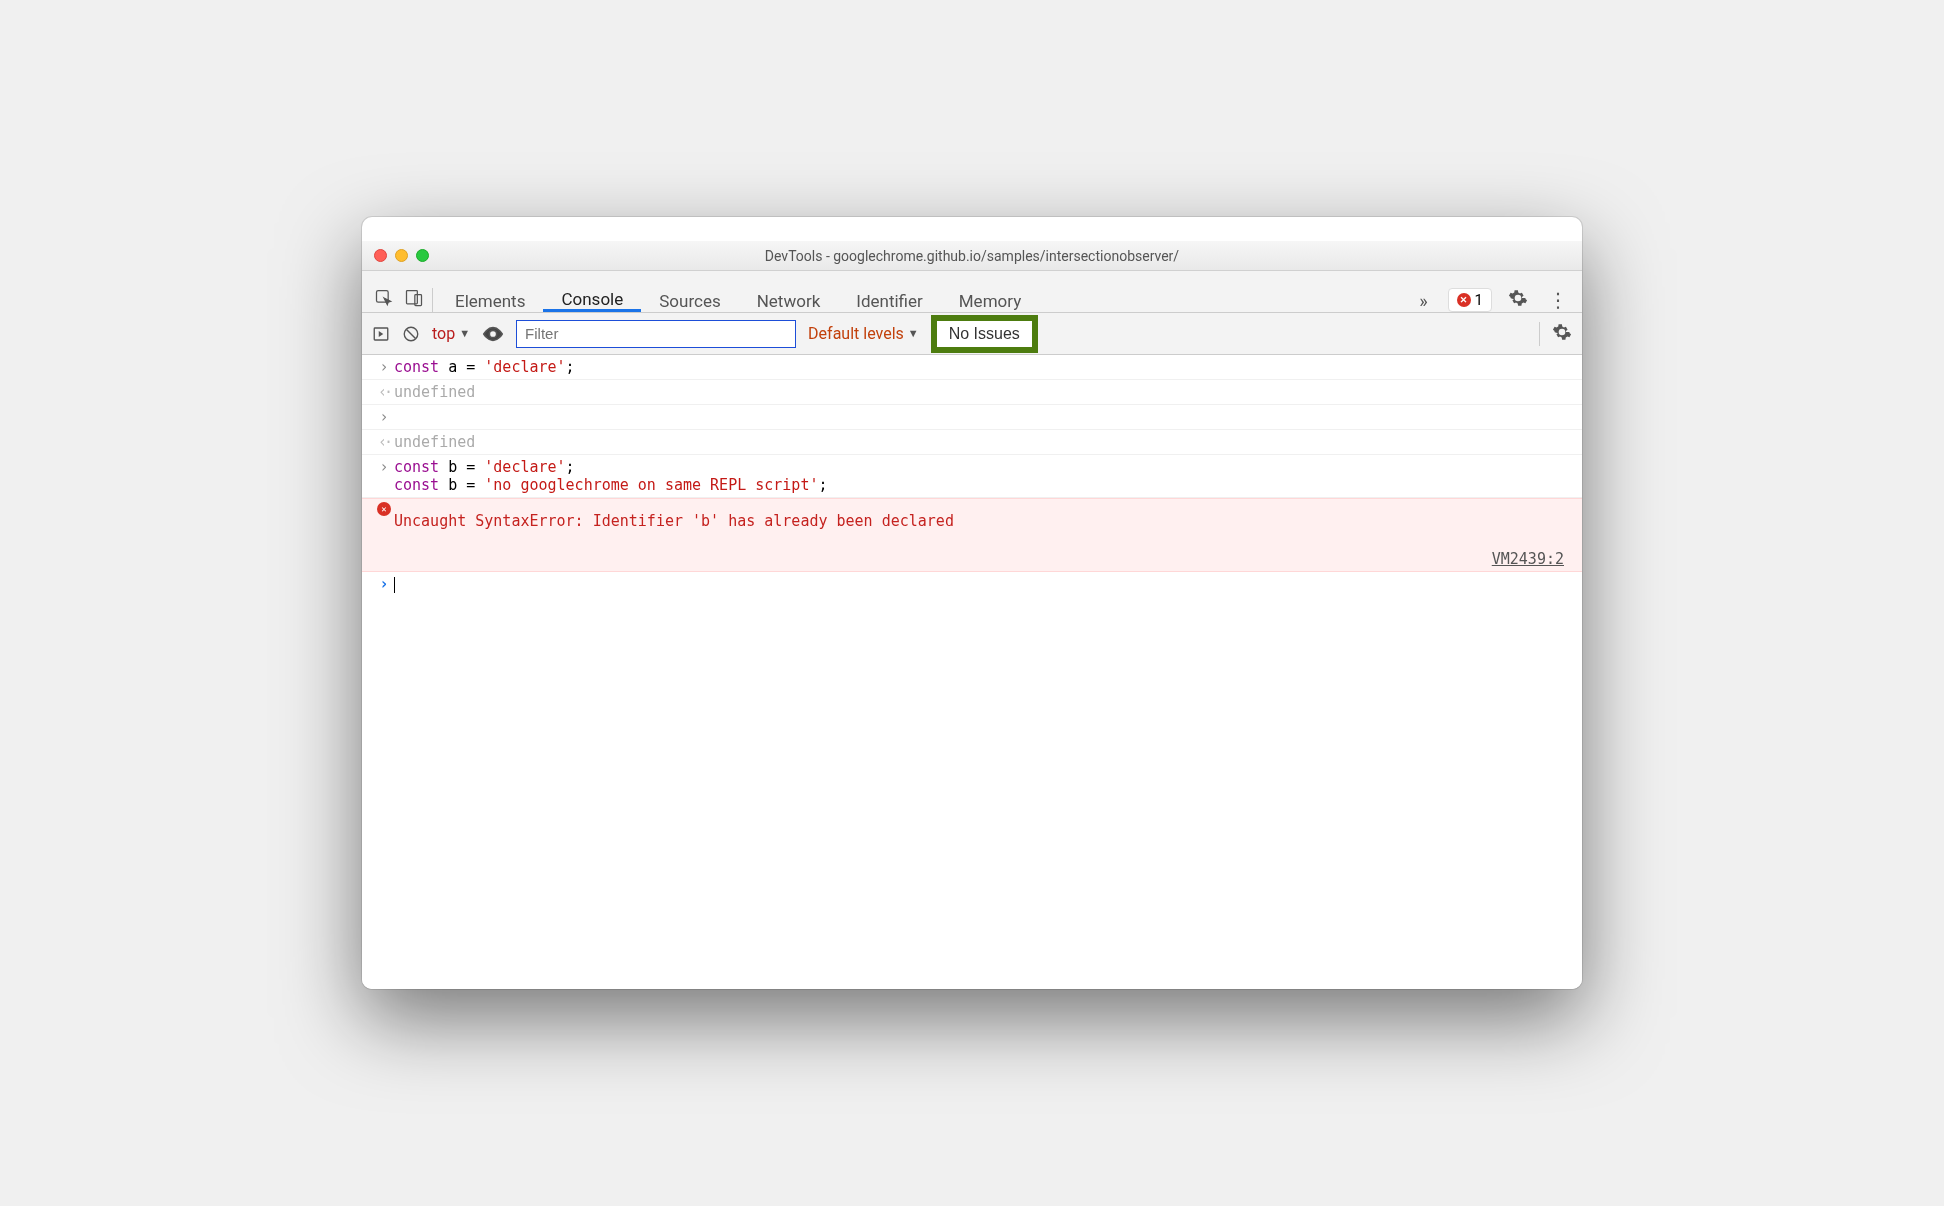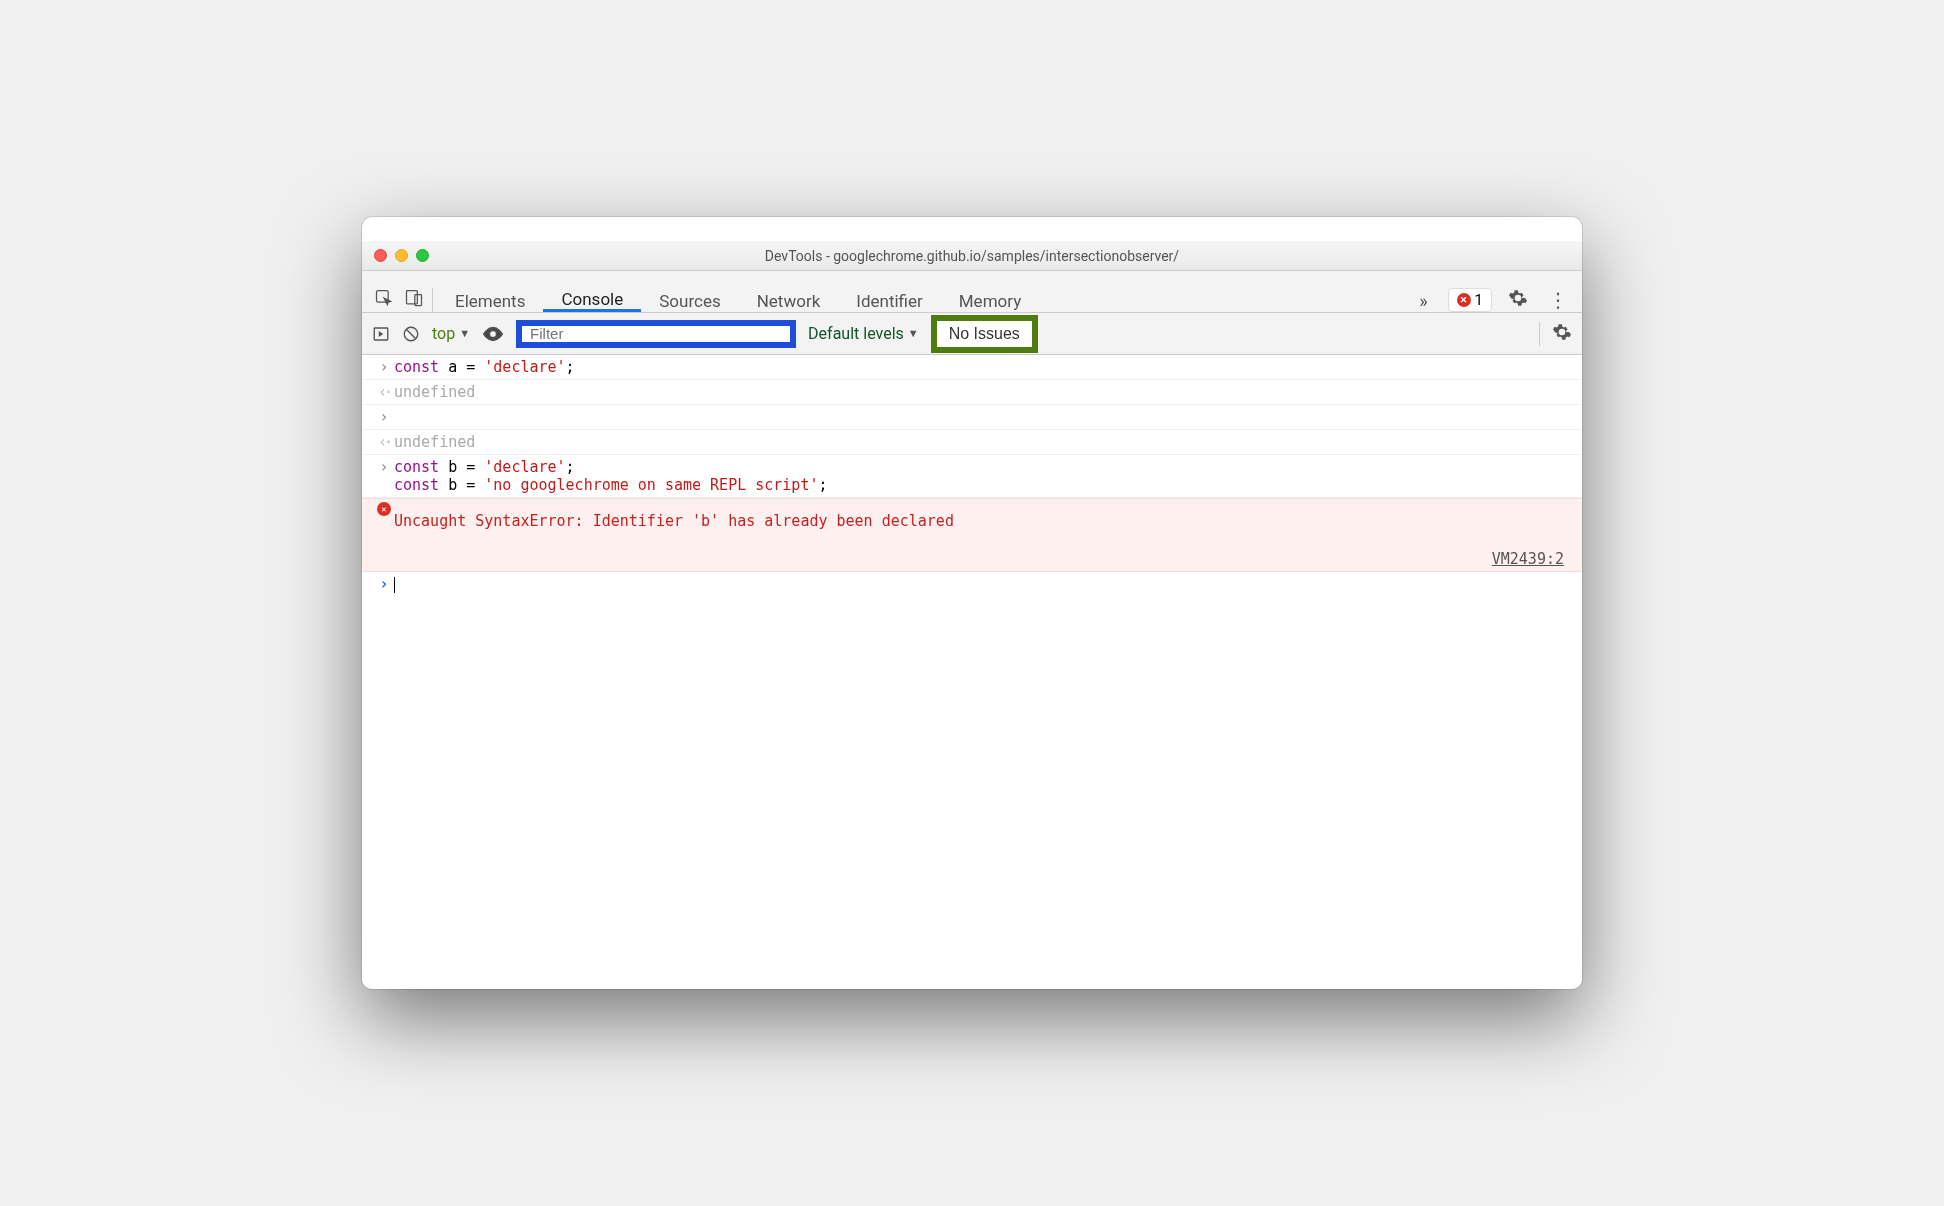--- a/index.html
+++ b/index.html
@@ -72,28 +72,28 @@
     height: 42px;
     background:#f3f3f3;
     border-bottom:1px solid #ccc;
     display:flex;
     align-items:center;
     padding:0 10px;
     gap:12px;
   }
   .tool-btn { cursor:pointer; display:flex; align-items:center;}
   .tool-btn svg { width:18px; height:18px; stroke:#555; fill:none; stroke-width:1.8;}
-  .context-select { font-size:16px; color:#4d7c0f; display:flex; align-items:center; gap:4px; cursor:pointer;}
+  .context-select { font-size:16px; color:#b91c1c; display:flex; align-items:center; gap:4px; cursor:pointer;}
   .context-select::after { content:"▼"; font-size:11px; color:#555;}
   .eye-icon svg { width:22px; height:22px; fill:#444;}
   .filter-input {
-    border:6px solid #1d4ed8; height:28px; width:280px;
+    border:1px solid #1d4ed8; height:28px; width:280px;
     padding:0 8px; font-size:15px; background:#fff;
   }
-  .levels { font-size:16px; color:#14532d; display:flex; align-items:center; gap:4px; cursor:pointer;}
+  .levels { font-size:16px; color:#c2410c; display:flex; align-items:center; gap:4px; cursor:pointer;}
   .levels::after { content:"▼"; font-size:11px; color:#555;}
   .issues-btn { border:6px solid #4d7c0f; background:#fff; padding:4px 12px; font-size:16px; color:#333; cursor:pointer;}
   .toolbar .gear-right { margin-left:auto; border-left:1px solid #ccc; padding-left:12px;}
 
   .console-body {
     flex:1;
     font-family: Menlo, Consolas, monospace;
     font-size:15px;
     overflow-y:auto;
     background:#fff;

